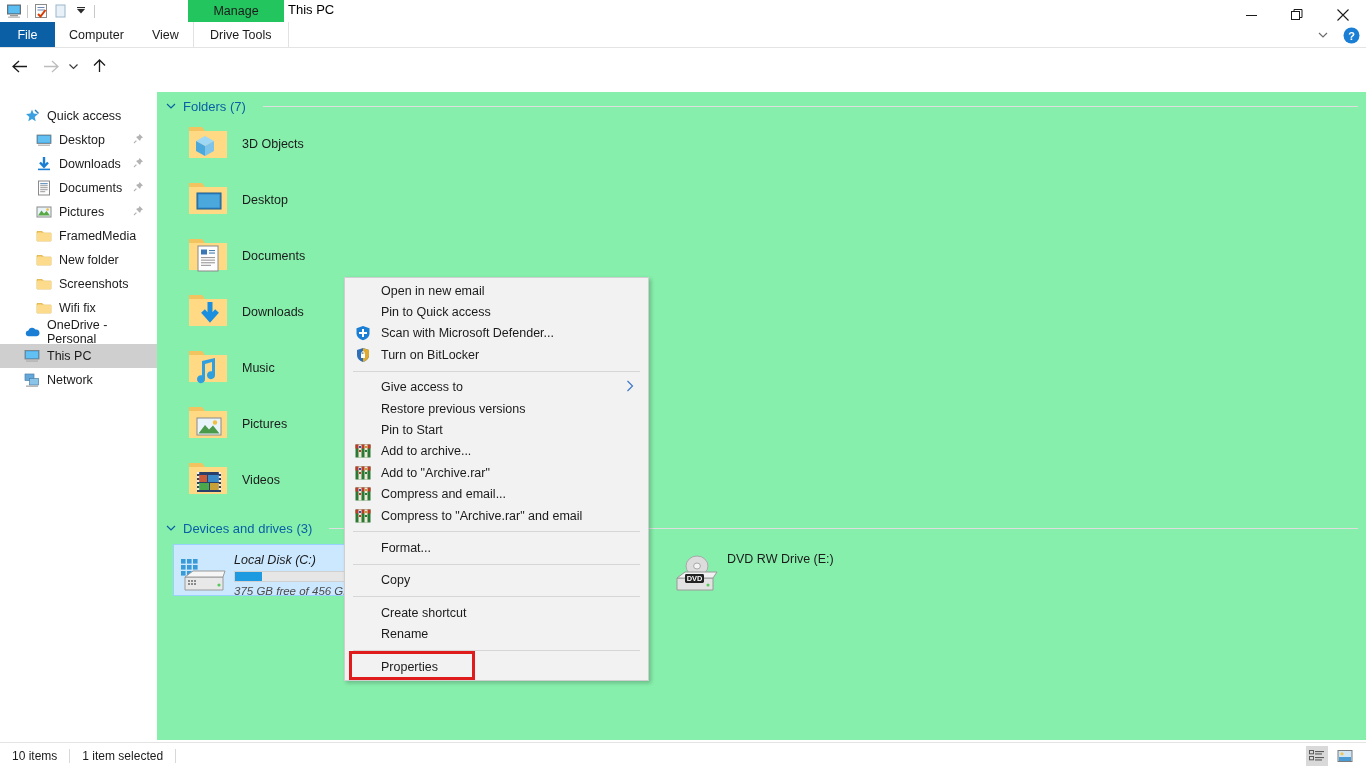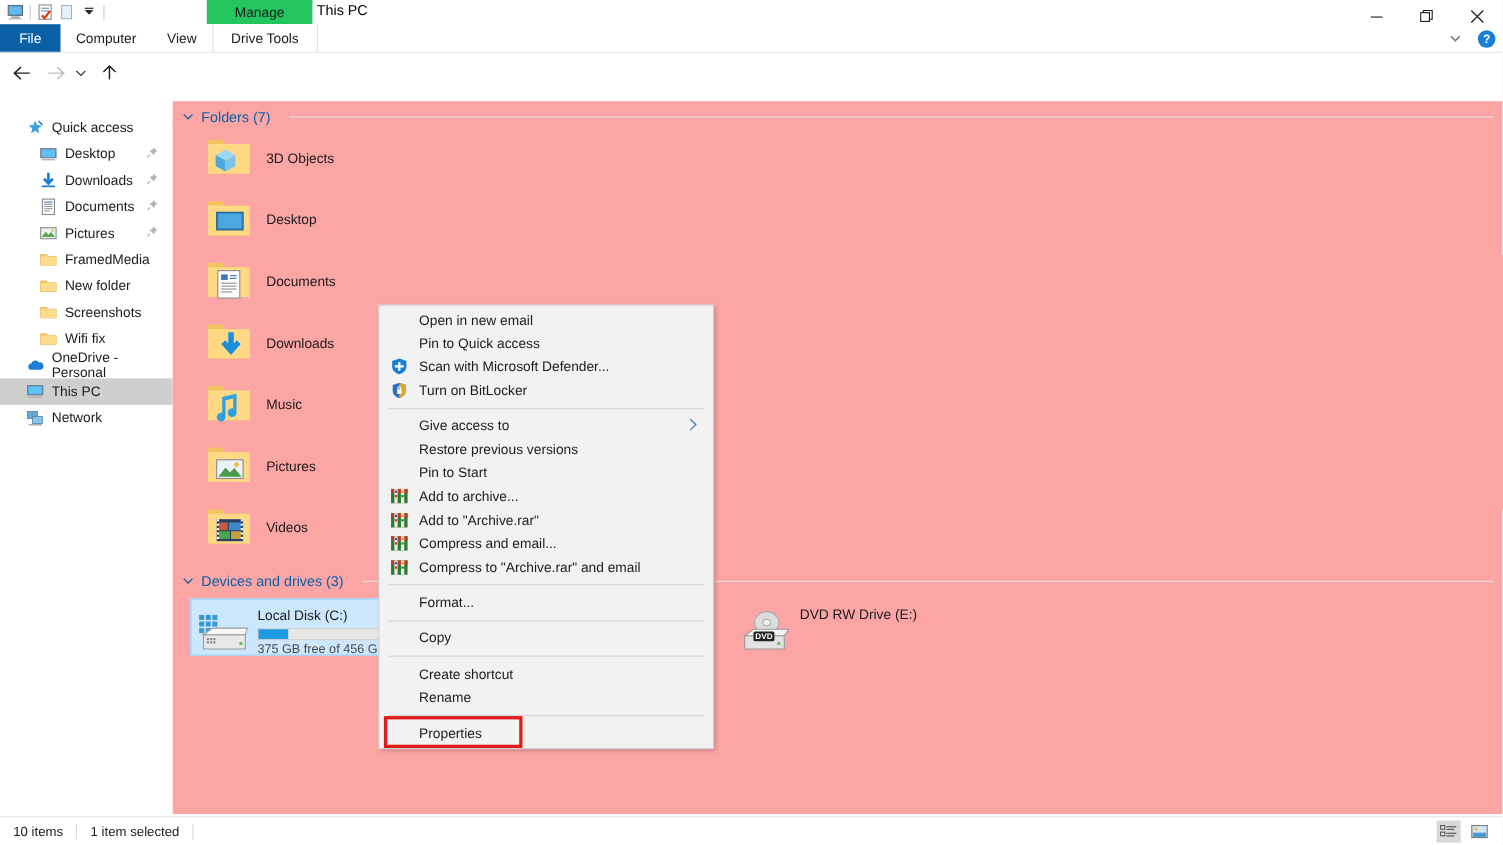--- a/index.html
+++ b/index.html
@@ -89,42 +89,42 @@
     padding-left:24px; gap:7px; position:relative;
   }
   .nav-item.indent { padding-left:36px; }
   .nav-item.selected { background:#cfcfcf; }
   .nav-ico { width:16px; height:16px; flex:0 0 16px; display:flex; align-items:center; justify-content:center; }
   .pin { position:absolute; right:12px; top:5px; width:12px; height:12px; opacity:.75; }
 
   
   .content {
     position:absolute; left:157px; top:92px; width:1209px; height:648px;
-    background:#fca5a5;
+    background:#86efac;
   }
   .group-hdr {
     display:flex; align-items:center; gap:7px; height:20px;
     font-size:13px; color:#0a5fa5; padding-left:9px; margin-top:4px;
   }
   .group-hdr .rule { flex:1; height:1px; background:#dedede; margin-left:10px; margin-right:8px; }
 
   .grid { display:flex; flex-wrap:wrap; padding-left:25px;flex-direction:column; }
   .tile {
     width:250px; height:56px; display:flex; align-items:center; gap:11px;
     padding-left:5px;
   }
   .tile-ico { width:44px; height:44px; flex:0 0 44px; position:relative; }
   .tile-label { font-size:12.5px; color:#1b1b1b; }
 
   .drives { display:flex; flex-wrap:wrap; padding-left:16px; margin-top:6px; }
   .drive {
     width:247px; height:52px; display:flex; align-items:flex-start; gap:8px;
     padding:4px 4px 0 6px;
   }
-  .drive.selected { background:#cce8ff; border:1px solid #99d1ff; }
+  .drive.selected { background:#cce8ff; border:1px solid #99d1ff;font-style:italic; }
   .drive-ico { width:46px; height:42px; flex:0 0 46px; position:relative; margin-top:6px; }
   .drive-txt { padding-top:4px; }
   .drive-name { font-size:12.5px; color:#1b1b1b; margin-bottom:4px; }
   .cap-bar { width:152px; height:11px; background:#e6e6e6; border:1px solid #d0d0d0; }
   .cap-fill { height:100%; }
   .drive-free { font-size:11.5px; color:#4a4a4a; margin-top:3px; }
 
   
   .ctxmenu {
     position:absolute; left:344px; top:277px; width:305px;

